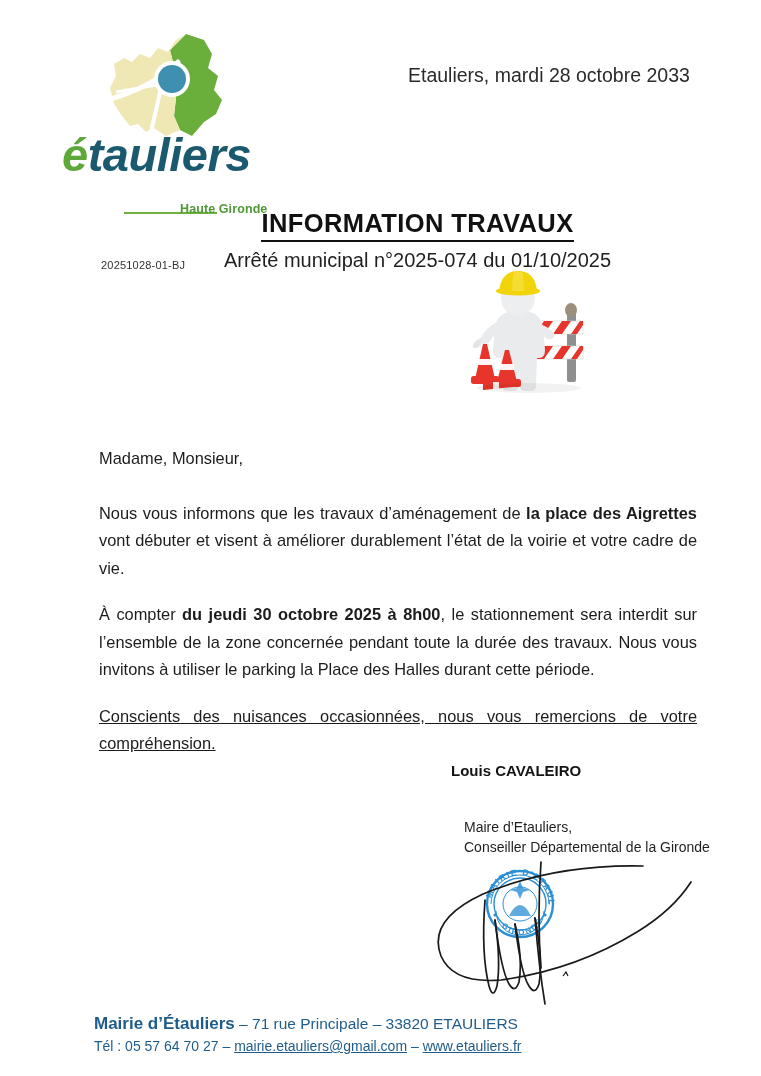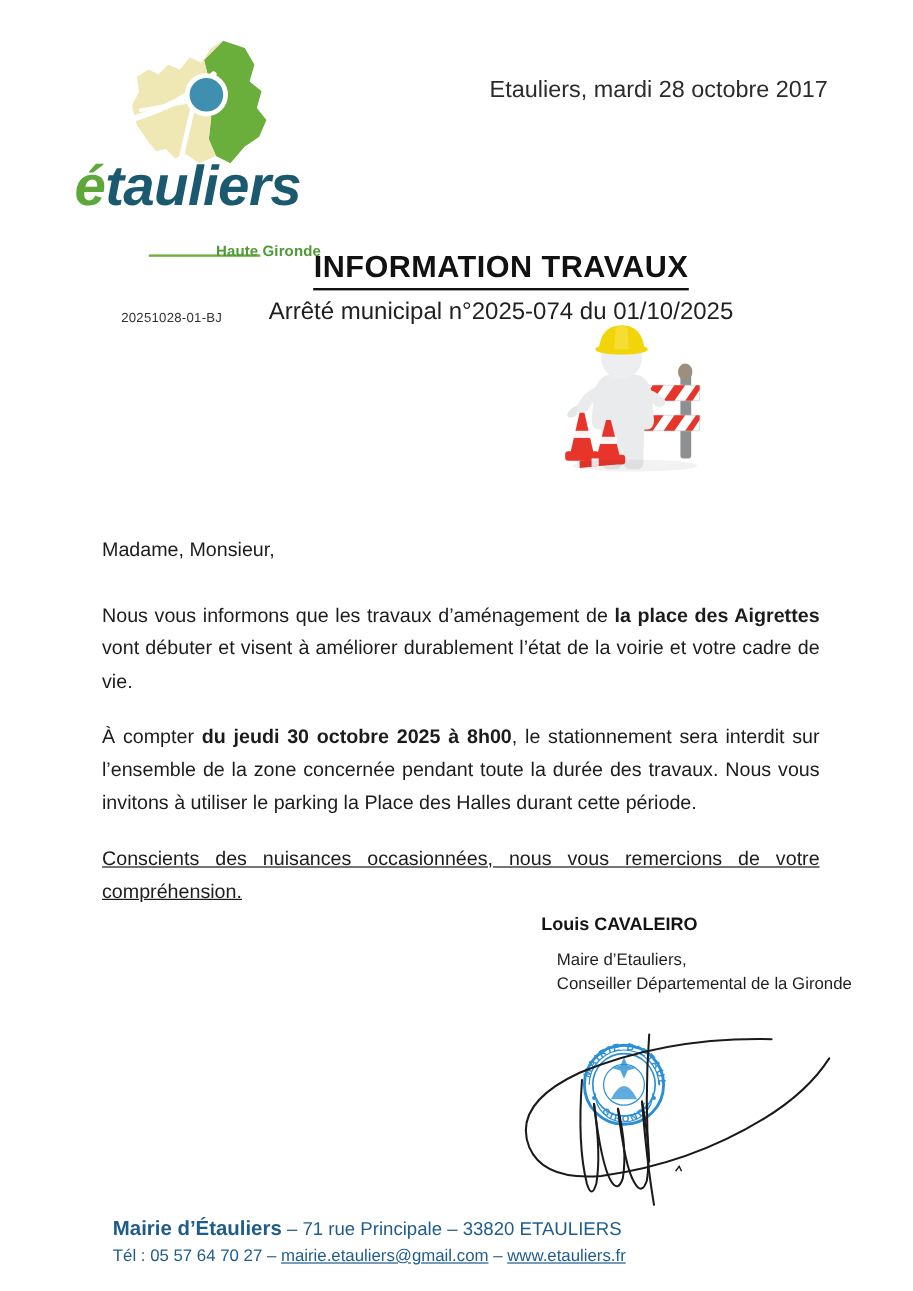--- a/index.html
+++ b/index.html
@@ -123,21 +123,21 @@
     left: 447px;
     top: 264px;
     width: 165px;
     height: 130px;
   }
   .illustration svg { display:block; width:100%; height:100%; }
 
   
   .letter {
     position: absolute;
-    left: 85px;
+    left: 99px;
     top: 445px;
     width: 598px;
   }
   .letter p {
     margin: 0 0 19px 0;
     font-size: 16.4px;
     line-height: 27.5px;
     color: #1c1c1c;
     text-align: justify;
   }
@@ -155,21 +155,21 @@
   .signature-block {
     position: absolute;
     left: 451px;
     top: 762px;
     width: 270px;
   }
   .sign-name {
     font-size: 15px;
     font-weight: 700;
     color: #141414;
-    margin-bottom: 10px;
+    margin-bottom: 38px;
   }
   .sign-role {
     font-size: 14px;
     line-height: 20px;
     color: #1f1f1f;
     margin-left: 13px;
   }
 
   
   .sign-art {
@@ -223,21 +223,21 @@
         <path d="M62 52 L16 60" stroke="#ffffff" stroke-width="3" fill="none"></path>
         <circle cx="72" cy="47" r="18" fill="#ffffff"></circle>
         <circle cx="72" cy="47" r="14" fill="#3e8fb0"></circle>
       </svg>
     </div>
     <div class="logo-word"><span class="accent">é</span><span>tauliers</span></div>
     <div class="logo-rule"></div>
     <div class="logo-sub">Haute Gironde</div>
   </div>
 
-  <div class="date-line">Etauliers, mardi 28 octobre 2017</div>
+  <div class="date-line">Etauliers, mardi 28 octobre 2033</div>
 
   <div class="doc-ref">20251028-01-BJ</div>
 
   <div class="title-block">
     <div class="doc-title">INFORMATION TRAVAUX</div>
     <div class="doc-subtitle">Arrêté municipal n°2025-074 du 01/10/2025</div>
   </div>
 
   <div class="illustration">
     <svg viewBox="0 0 165 130" xmlns="http://www.w3.org/2000/svg">

